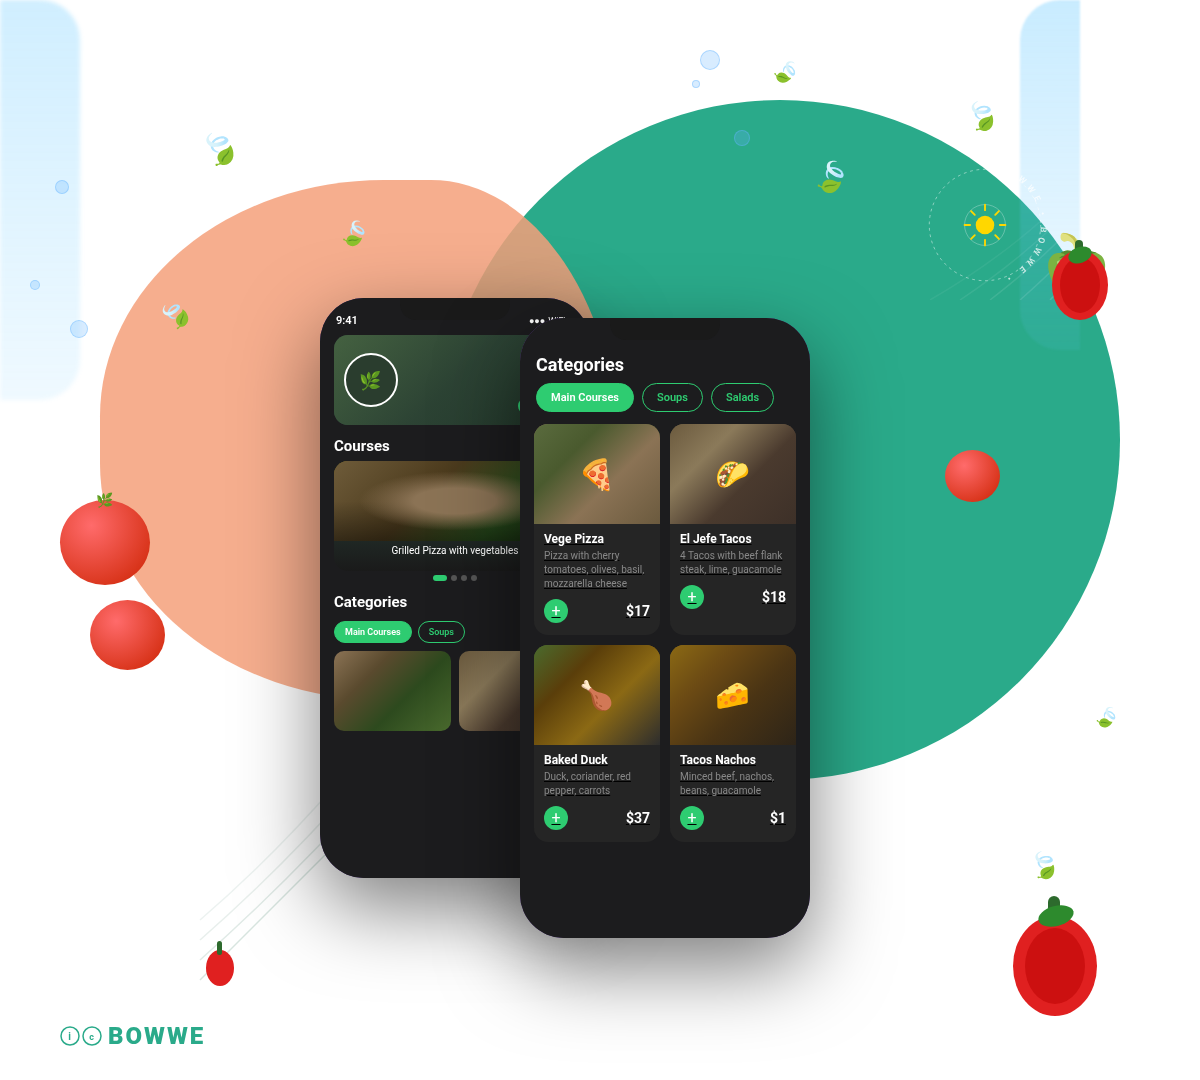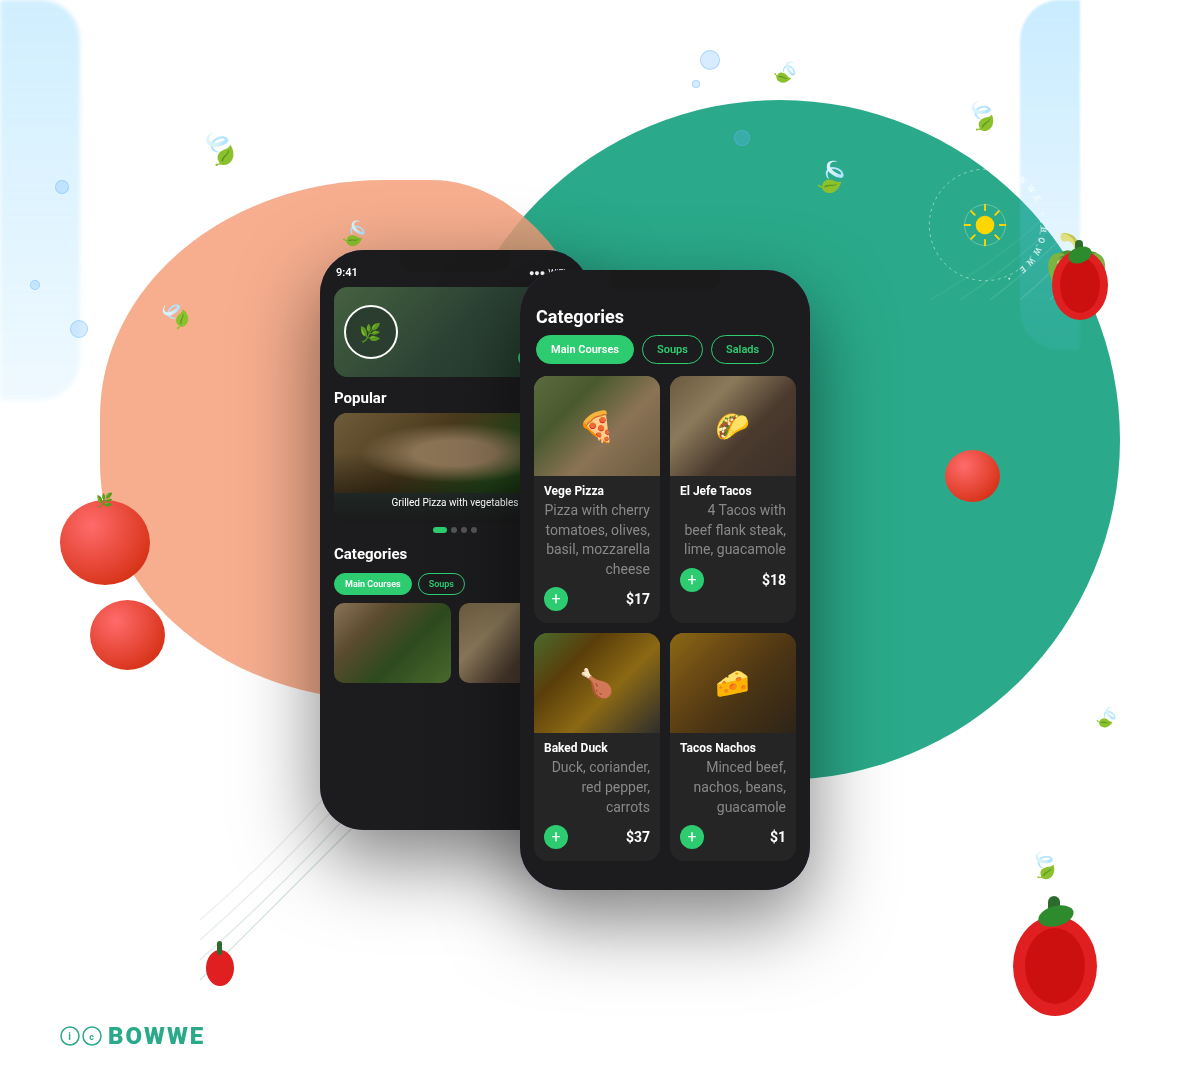--- a/index.html
+++ b/index.html
@@ -89,20 +89,21 @@
       z-index: 5;
     }
 
     
     .phone {
       position: absolute;
       border-radius: 44px;
       background: #4c1d95;
       box-shadow: 0 30px 80px rgba(0,0,0,0.5), inset 0 0 0 2px #333;
       overflow: hidden;
+      margin-top: 48px;
     }
 
     
     .phone-back {
       width: 270px;
       height: 580px;
       top: 30px;
       left: 0px;
       z-index: 4;
     }
@@ -348,33 +349,33 @@
       height: 100px;
       display: flex;
       align-items: center;
       justify-content: center;
       font-size: 36px;
       position: relative;
       overflow: hidden;
     }
     .front-food-body {
       padding: 8px 10px;
+      text-decoration: underline;
     }
     .front-food-name {
       color: #fff;
       font-size: 12px;
       font-weight: 700;
       margin-bottom: 3px;
     }
     .front-food-desc {
       color: #888;
-      font-size: 14px;
+      font-size: 10px;
       line-height: 1.4;
       margin-bottom: 8px;
-      text-align: right;
     }
     .front-food-footer {
       display: flex;
       align-items: center;
       justify-content: space-between;
       padding-bottom: 4px;
     }
     .front-add-btn {
       width: 24px;
       height: 24px;
@@ -595,21 +596,21 @@
         </div>
         <div class="rating-badge">
           <span>4.9</span>
           <span style="color:#ffd700;">★★</span>
         </div>
         <div class="phone-btn">
           <span>+1 234</span>
         </div>
       </div>
 
-      <div class="section-title">Popular</div>
+      <div class="section-title">Courses</div>
 
       <div class="popular-card">
         <div class="popular-card-img img-beef">
 
           <div style="position:absolute;inset:0;background:linear-gradient(135deg,#6b5a3e 0%,#4a3a1e 40%,#2d5a1e 70%,#1a3a0e 100%);opacity:0.9;"></div>
           <div style="position:relative;z-index:1;width:80%;height:60px;background:radial-gradient(ellipse,#8b7355 30%,transparent 70%);border-radius:50%;"></div>
         </div>
         <div class="popular-card-title">Grilled Pizza with vegetables</div>
       </div>
 

